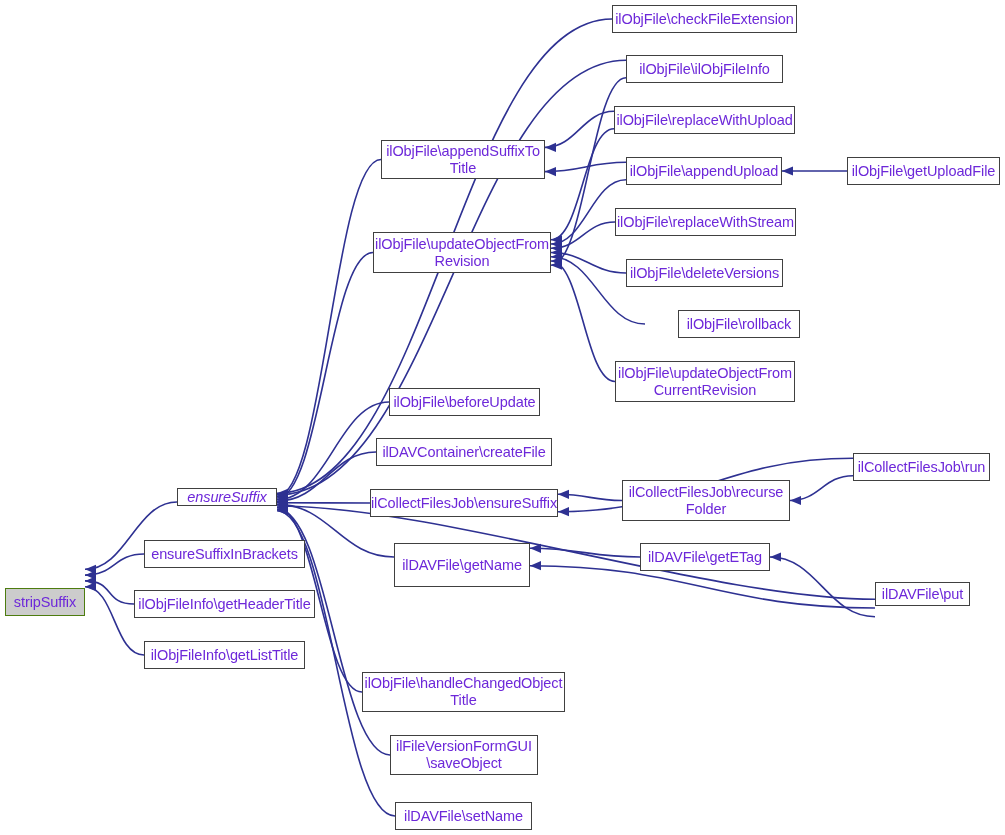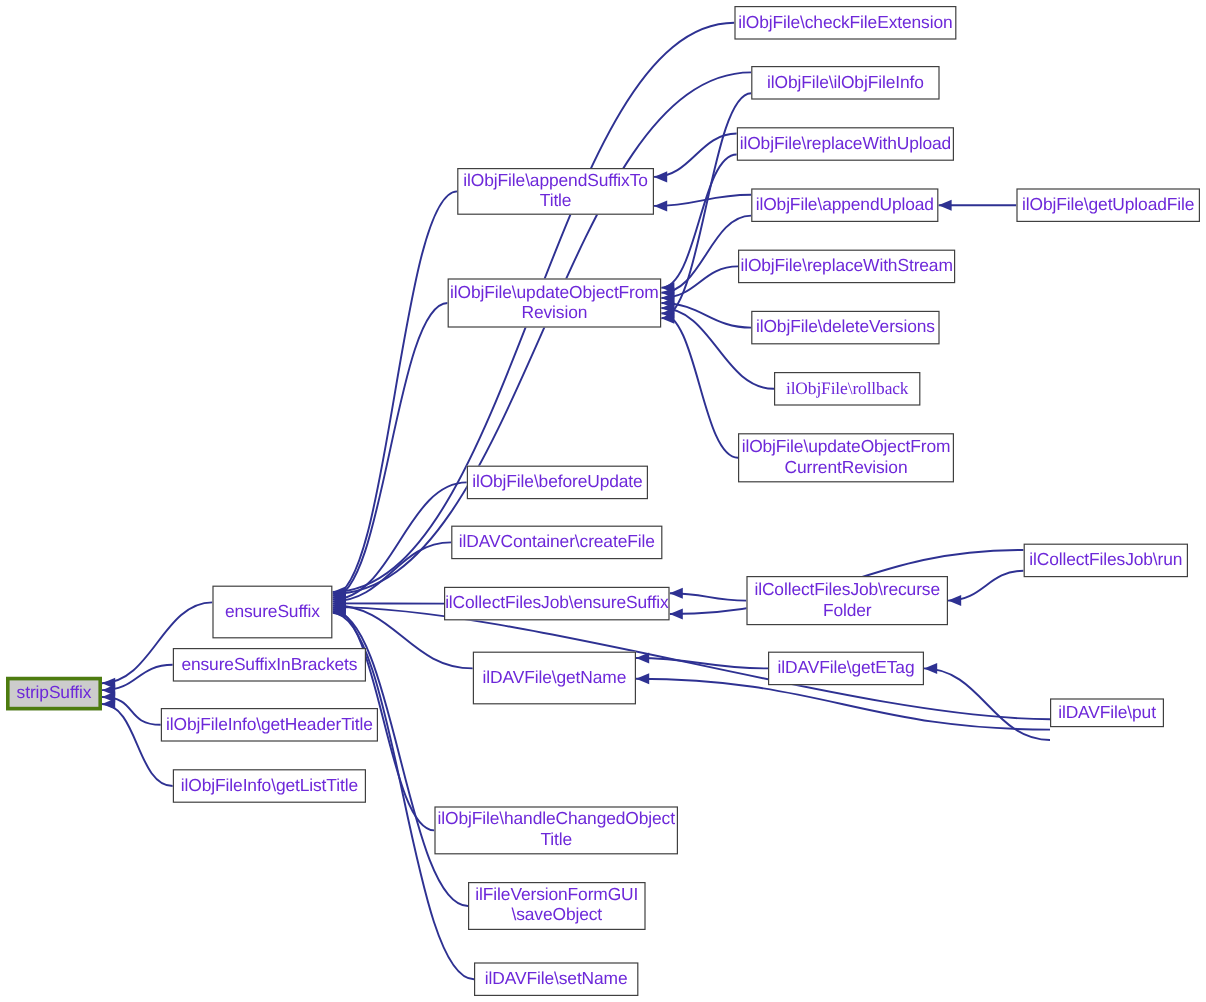--- a/index.html
+++ b/index.html
@@ -32,21 +32,22 @@
     line-height: 17px;
     display: flex;
     align-items: center;
     justify-content: center;
     text-align: center;
     white-space: pre-line;
     letter-spacing: -0.1px;
   }
   .node.focus {
     background: #cccccc;
-    border: 3px solid #4d7c0f;
+    border: 1px solid #4d7c0f;
+    margin-top: 24px;
   }
 </style>
 </head>
 <body>
 
 <div id="canvas">
 
   <svg id="edges" viewBox="0 0 1005 835" xmlns="http://www.w3.org/2000/svg">
     <g id="edge-layer" fill="none" stroke="#2e3192" stroke-width="1.6">
         <path d="M 177 502 C 135.6 502, 126.4 569.32, 85 569.32"></path>
@@ -113,36 +114,36 @@
         <polygon points="558,511.68 569,516.28 569,507.08"></polygon>
         <polygon points="790,500.5 801,505.1 801,495.9"></polygon>
         <polygon points="530,548.32 541,552.9200000000001 541,543.72"></polygon>
         <polygon points="530,565.68 541,570.28 541,561.0799999999999"></polygon>
         <polygon points="770,557 781,561.6 781,552.4"></polygon>
       </g>
   </svg>
 
   <div id="node-layer">
       <div class="node focus" style="left: 5px; top: 564px; width: 80px; height: 28px;">stripSuffix</div>
-      <div class="node" style="left: 177px; top: 488px; width: 100px; height: 44px;">ensureSuffix</div>
+      <div class="node" style="left: 177px; top: 488px; width: 100px; height: 18px; font-style: italic;">ensureSuffix</div>
       <div class="node" style="left: 144px; top: 540px; width: 161px; height: 28px;">ensureSuffixInBrackets</div>
       <div class="node" style="left: 134px; top: 590px; width: 181px; height: 28px;">ilObjFileInfo\getHeaderTitle</div>
       <div class="node" style="left: 144px; top: 641px; width: 161px; height: 28px;">ilObjFileInfo\getListTitle</div>
       <div class="node" style="left: 381px; top: 140px; width: 164px; height: 39px;">ilObjFile\appendSuffixTo
 Title</div>
       <div class="node" style="left: 373px; top: 232px; width: 178px; height: 41px;">ilObjFile\updateObjectFrom
 Revision</div>
       <div class="node" style="left: 612px; top: 5px; width: 185px; height: 28px;">ilObjFile\checkFileExtension</div>
       <div class="node" style="left: 626px; top: 55px; width: 157px; height: 28px;">ilObjFile\ilObjFileInfo</div>
       <div class="node" style="left: 614px; top: 106px; width: 181px; height: 28px;">ilObjFile\replaceWithUpload</div>
       <div class="node" style="left: 626px; top: 157px; width: 156px; height: 28px;">ilObjFile\appendUpload</div>
       <div class="node" style="left: 847px; top: 157px; width: 153px; height: 28px;">ilObjFile\getUploadFile</div>
       <div class="node" style="left: 615px; top: 208px; width: 181px; height: 28px;">ilObjFile\replaceWithStream</div>
       <div class="node" style="left: 626px; top: 259px; width: 157px; height: 28px;">ilObjFile\deleteVersions</div>
-      <div class="node" style="left: 645px; top: 310px; width: 122px; height: 28px; font-family: Liberation Serif, serif;">ilObjFile\rollback</div>
+      <div class="node" style="left: 678px; top: 310px; width: 122px; height: 28px;">ilObjFile\rollback</div>
       <div class="node" style="left: 615px; top: 361px; width: 180px; height: 41px;">ilObjFile\updateObjectFrom
 CurrentRevision</div>
       <div class="node" style="left: 389px; top: 388px; width: 151px; height: 28px;">ilObjFile\beforeUpdate</div>
       <div class="node" style="left: 376px; top: 438px; width: 176px; height: 28px;">ilDAVContainer\createFile</div>
       <div class="node" style="left: 370px; top: 489px; width: 188px; height: 28px;">ilCollectFilesJob\ensureSuffix</div>
       <div class="node" style="left: 622px; top: 480px; width: 168px; height: 41px;">ilCollectFilesJob\recurse
 Folder</div>
       <div class="node" style="left: 853px; top: 453px; width: 137px; height: 28px;">ilCollectFilesJob\run</div>
       <div class="node" style="left: 394px; top: 543px; width: 136px; height: 44px;">ilDAVFile\getName</div>
       <div class="node" style="left: 640px; top: 543px; width: 130px; height: 28px;">ilDAVFile\getETag</div>

